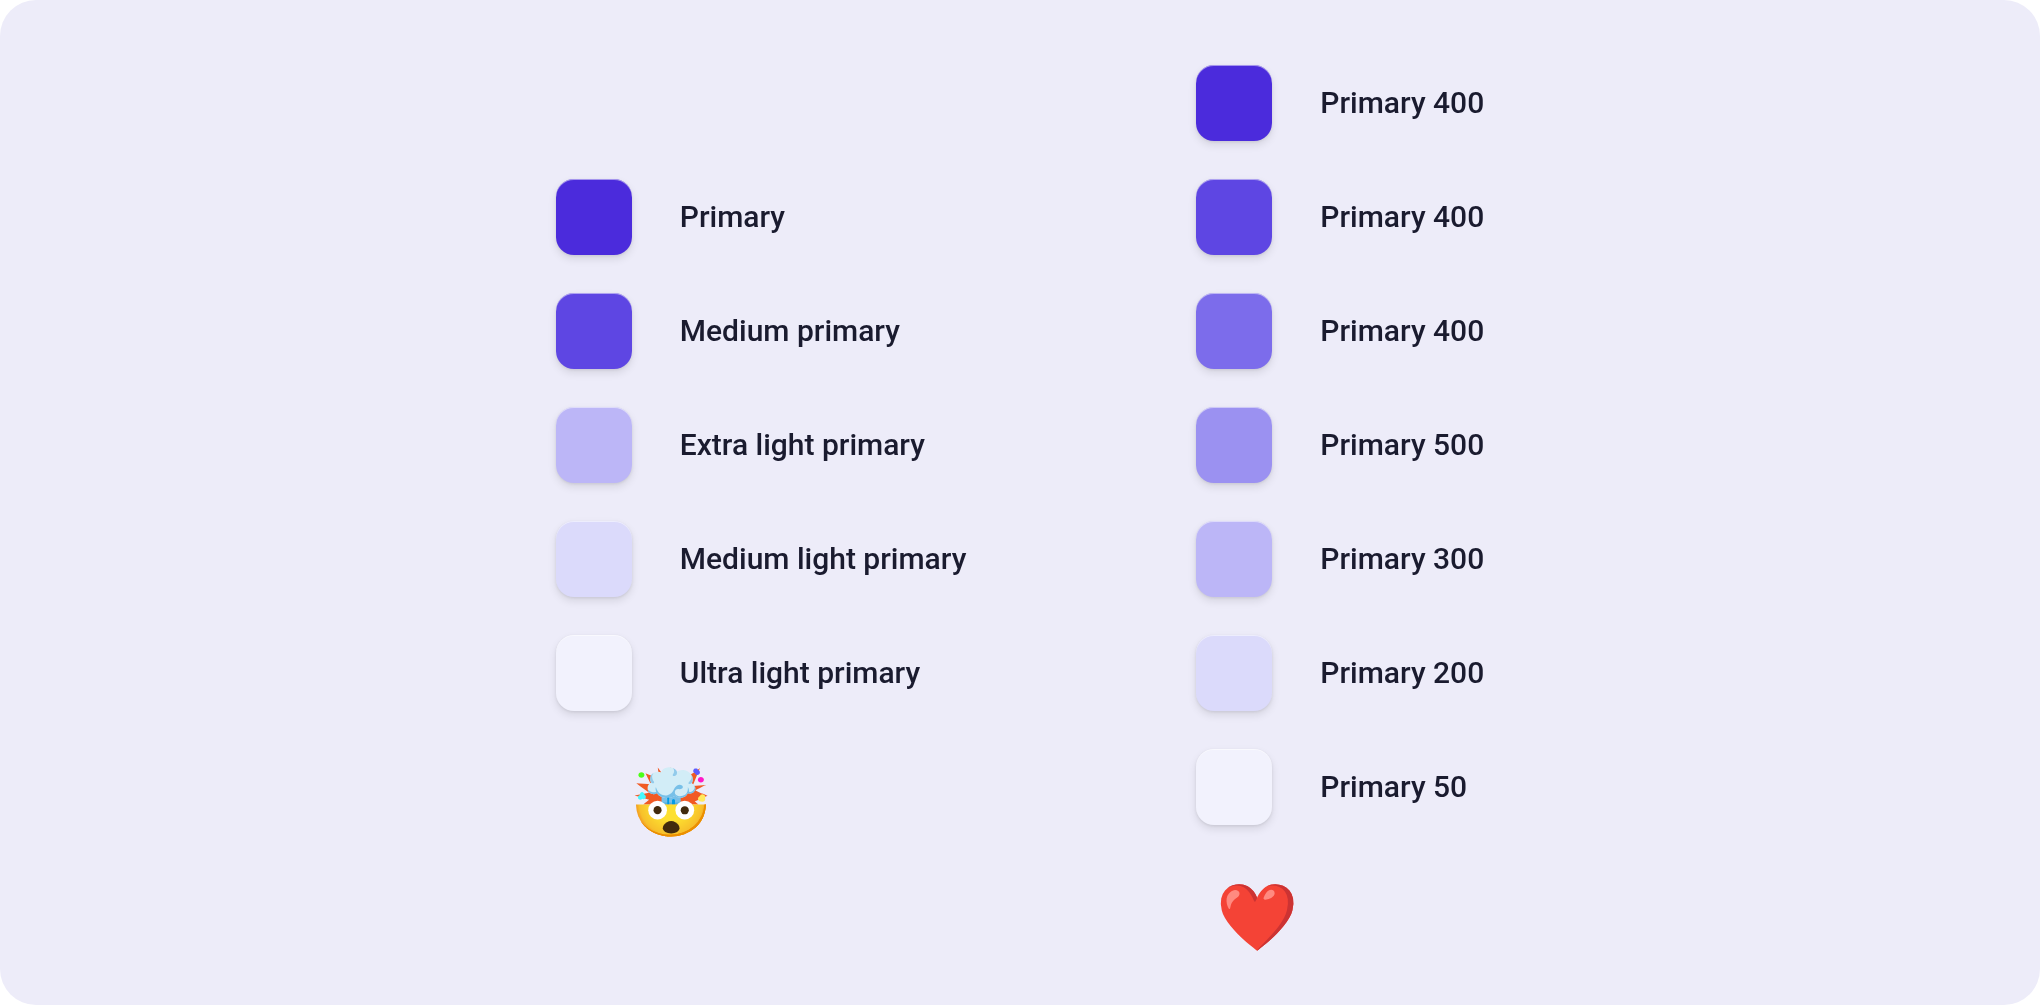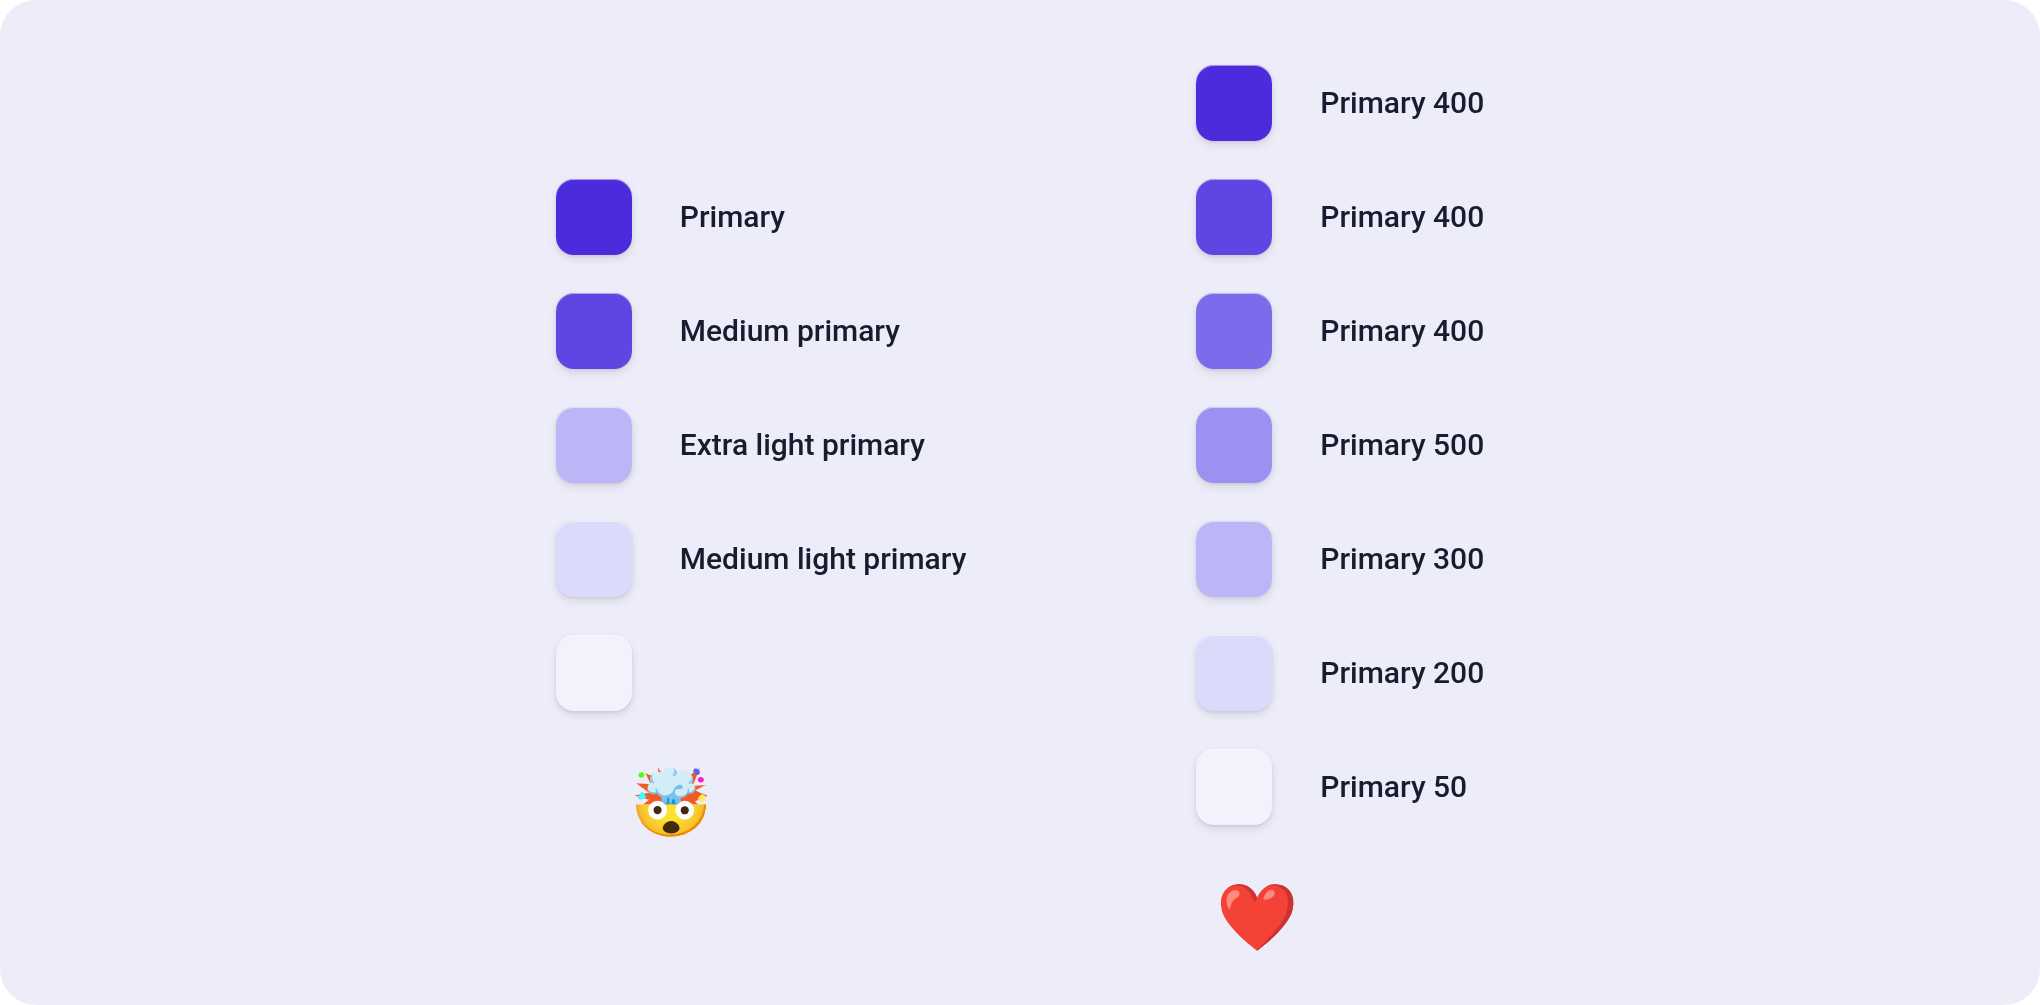--- a/index.html
+++ b/index.html
@@ -46,20 +46,21 @@
       <div class="swatch-row">
         <div class="swatch" style="background: rgb(188, 182, 247);"></div>
         <span class="swatch-label">Extra light primary</span>
       </div>
       <div class="swatch-row">
         <div class="swatch" style="background: rgb(219, 218, 251);"></div>
         <span class="swatch-label">Medium light primary</span>
       </div>
       <div class="swatch-row">
         <div class="swatch" style="background: rgb(242, 242, 253);"></div>
+        <span class="swatch-label">Ultra light primary</span>
       </div>
       <div class="emoji">🤯</div>
     </div>
   <div class="column right" id="col-1">
       <div class="swatch-row">
         <div class="swatch" style="background: rgb(75, 43, 220);"></div>
         <span class="swatch-label">Primary 400</span>
       </div>
       <div class="swatch-row">
         <div class="swatch" style="background: rgb(94, 70, 227);"></div>

